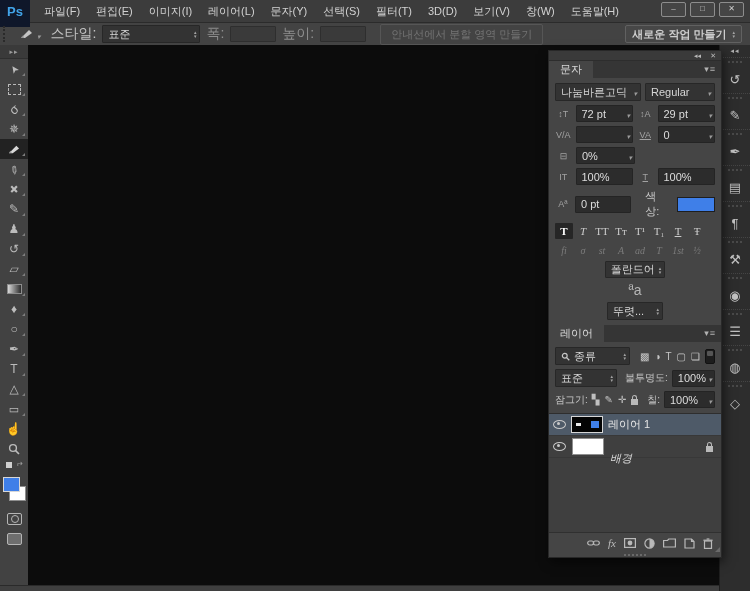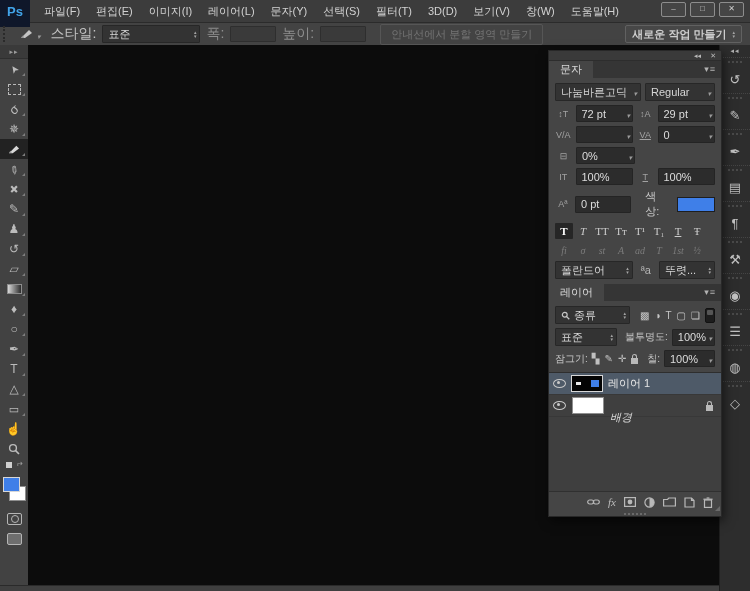--- a/index.html
+++ b/index.html
@@ -87,21 +87,21 @@
   .clabel{font-size:11px;color:#c6c6c6;margin-left:10px;}
   .cswatch{width:38px;height:13px;border:1px solid #1e1e1e;margin-left:4px;}
   .sbtnrow{display:flex;gap:1px;margin:2px 0 4px;}
   .sbtn{width:18px;height:16px;display:flex;align-items:center;justify-content:center;color:#cccccc;
         font-family:"Liberation Serif",serif;font-size:11px;border-radius:1px;}
   .sbtn.active{background:#262626;color:#ffffff;font-weight:bold;}
   .sbtn.it{font-style:italic;}
   .sbtn.ul{text-decoration:underline;}
   .obtn{width:18px;height:14px;display:flex;align-items:center;justify-content:center;color:#7b7b7b;
         font-family:"Liberation Serif",serif;font-style:italic;font-size:10px;}
-  .aalabel{font-size:11px;color:#b5b5b5;margin:0 4px;}
+  .aalabel{font-size:14px;color:#b5b5b5;margin:0 4px;}
   
   .lrowlabel{font-size:10px;color:#c6c6c6;white-space:nowrap;}
   .lockicons{display:flex;align-items:center;gap:5px;color:#c0c0c0;font-size:10px;}
   .filtericons{display:flex;align-items:center;gap:5px;color:#c6c6c6;font-size:10px;margin-left:6px;flex:1;}
   .fswitch{width:8px;height:13px;background:#1d1d1d;border:1px solid #121212;border-radius:2px;margin-left:auto;position:relative;}
   .fswitch::before{content:"";position:absolute;top:1px;left:1px;right:1px;height:5px;background:#555555;border-radius:1px;}
   .lockico{width:7px;height:6px;background:#b9b9b9;position:relative;margin-top:4px;display:inline-block;}
   .lockico::before{content:"";position:absolute;top:-4px;left:1px;width:3px;height:3px;border:1px solid #b9b9b9;border-bottom:none;border-radius:3px 3px 0 0;}
   .llist{background:#3f3f3f;border-top:1px solid #2e2e2e;height:118px;}
   .lrow{height:21px;display:flex;align-items:center;gap:6px;padding:0 4px;border-bottom:1px solid #383838;}
@@ -386,21 +386,21 @@
         <div class="sbtnrow">
           <span class="obtn">fi</span>
           <span class="obtn">σ</span>
           <span class="obtn">st</span>
           <span class="obtn">A</span>
           <span class="obtn">ad</span>
           <span class="obtn">T</span>
           <span class="obtn">1st</span>
           <span class="obtn">½</span>
         </div>
-        <div class="prow" style="margin-bottom:1px;">
+        <div class="prow" style="margin-bottom:1px;flex-direction:column;">
           <span class="ddl grow">
               <b>폴란드어</b>
               <span class="spin"></span>
             </span>
           <span class="aalabel">ªa</span>
           <span class="ddl w46">
               <b>뚜렷...</b>
               <span class="spin"></span>
             </span>
         </div>

